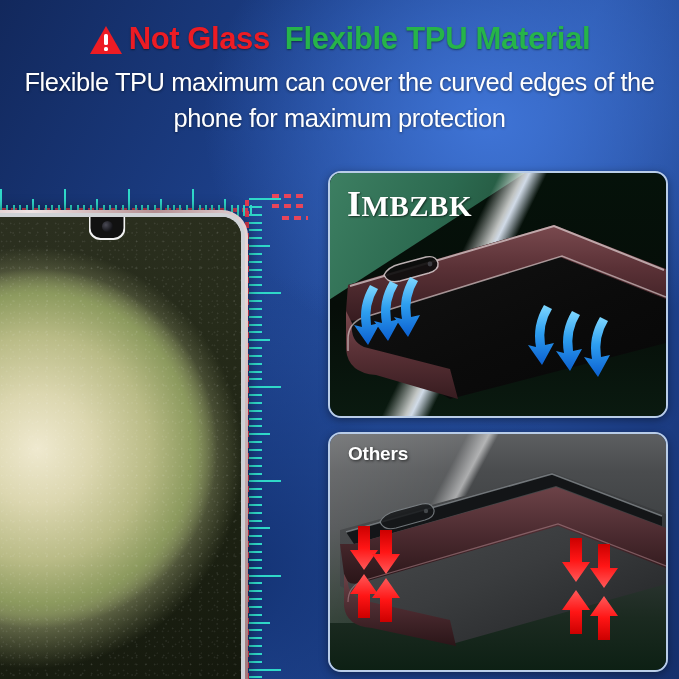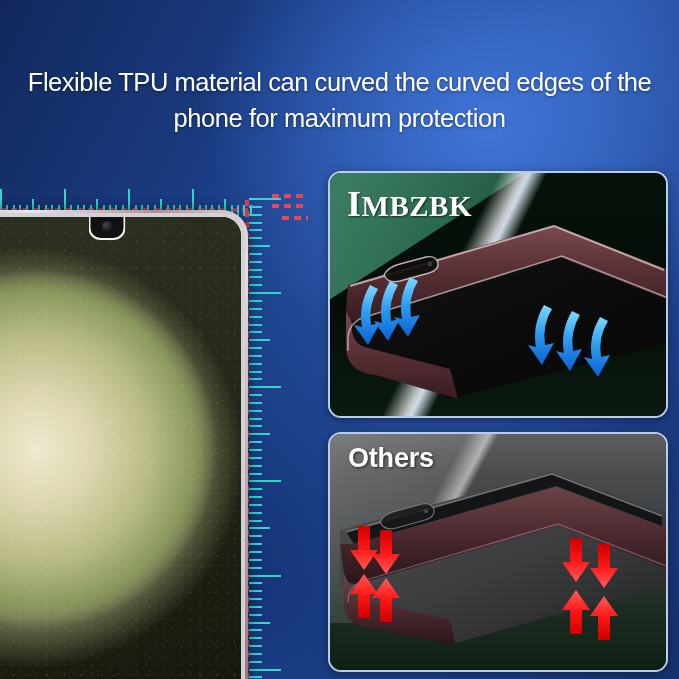--- a/index.html
+++ b/index.html
@@ -263,40 +263,49 @@
   .bot-sheen {
     position: absolute;
     left: -4%; top: -8%;
     width: 112%; height: 88%;
     background: linear-gradient(118deg, rgba(255,255,255,0.20) 0%, rgba(255,255,255,0.10) 33%, rgba(255,255,255,0.55) 37.5%, rgba(255,255,255,0) 39.5%);
   }
   .others-label {
     position: absolute;
     left: 18px; top: 9px;
     color: #ffffff;
-    font-size: 27px;
+    font-size: 19px;
     font-weight: bold;
     letter-spacing: -0.2px;
     text-shadow: 1px 1px 3px rgba(0,0,0,0.65);
     z-index: 6;
   }
 
   
   .edge-illus { position: absolute; inset: 0; z-index: 3; }
 
   
   .arrow-layer { position: absolute; inset: 0; z-index: 7; }
 </style>
 </head>
 <body>
 
 <div id="root">
 
   <div class="header">
-    <div class="subtitle">Flexible TPU material can curved the curved edges of the phone for maximum protection</div>
+    <div class="title-row">
+      <svg class="warn-icon" viewBox="0 0 34 31">
+        <path d="M17 1 L33 29 L1 29 Z" fill="#ed1c24"></path>
+        <rect x="15" y="9" width="4" height="11" rx="1.6" fill="#ffffff"></rect>
+        <rect x="15" y="22" width="4" height="4" rx="1.6" fill="#ffffff"></rect>
+      </svg>
+      <span class="t-notglass">Not Glass</span>
+      <span class="t-tpu">Flexible TPU Material</span>
+    </div>
+    <div class="subtitle">Flexible TPU maximum can cover the curved edges of the phone for maximum protection</div>
   </div>
 
   <div class="phone-stage">
 
     <div class="rail-h"></div>
     <div class="rail-v"></div>
 
     <div class="dash-mark" style="left:272px; top:24px; width:34px;"></div>
     <div class="dash-mark" style="left:272px; top:34px; width:34px;"></div>
     <div class="dash-mark" style="left:282px; top:46px; width:26px;"></div>

